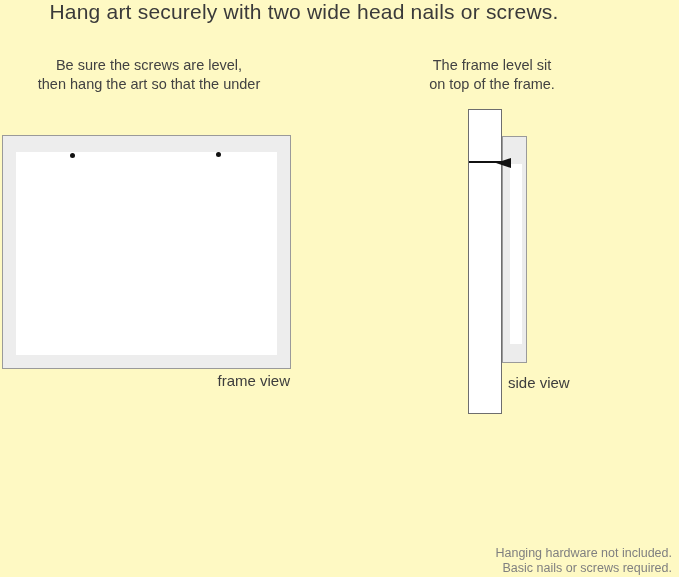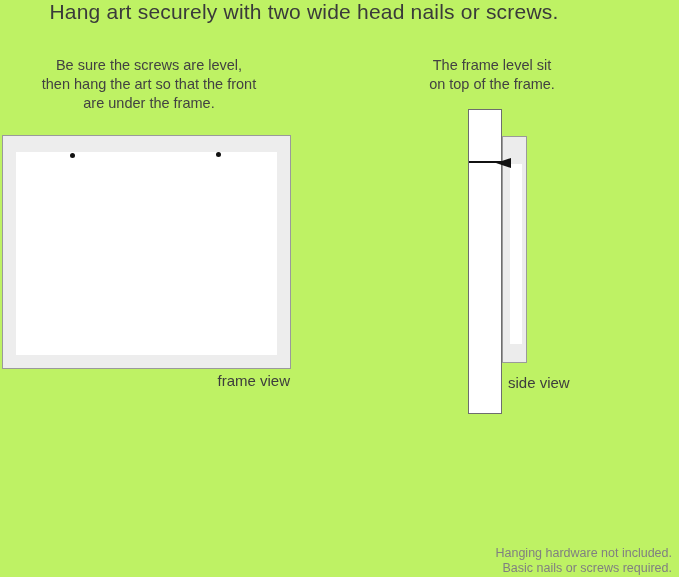--- a/index.html
+++ b/index.html
@@ -5,21 +5,21 @@
   html, body {
     margin: 0;
     padding: 0;
     background: #ffffff;
     font-family: "Liberation Sans", "DejaVu Sans", sans-serif;
   }
   .canvas {
     position: relative;
     width: 679px;
     height: 577px;
-    background: #bef264;
+    background: #fef9c3;
     overflow: hidden;
   }
   .title {
     position: absolute;
     left: 0;
     top: 0;
     width: 608px;
     margin: 0;
     text-align: center;
     font-size: 21px;
@@ -144,22 +144,21 @@
 </style>
 </head>
 <body>
 
 <div class="canvas">
 
   <h1 class="title">Hang art securely with two wide head nails or screws.</h1>
 
   <div class="instruction instruction-left">
     <span>Be sure the screws are level,</span>
-    <span>then hang the art so that the front</span>
-    <span>are under the frame.</span>
+    <span>then hang the art so that the under</span>
   </div>
 
   <div class="instruction instruction-right">
     <span>The frame level sit</span>
     <span>on top of the frame.</span>
   </div>
 
   <div class="front-frame">
     <div class="front-matte"></div>
   </div>

